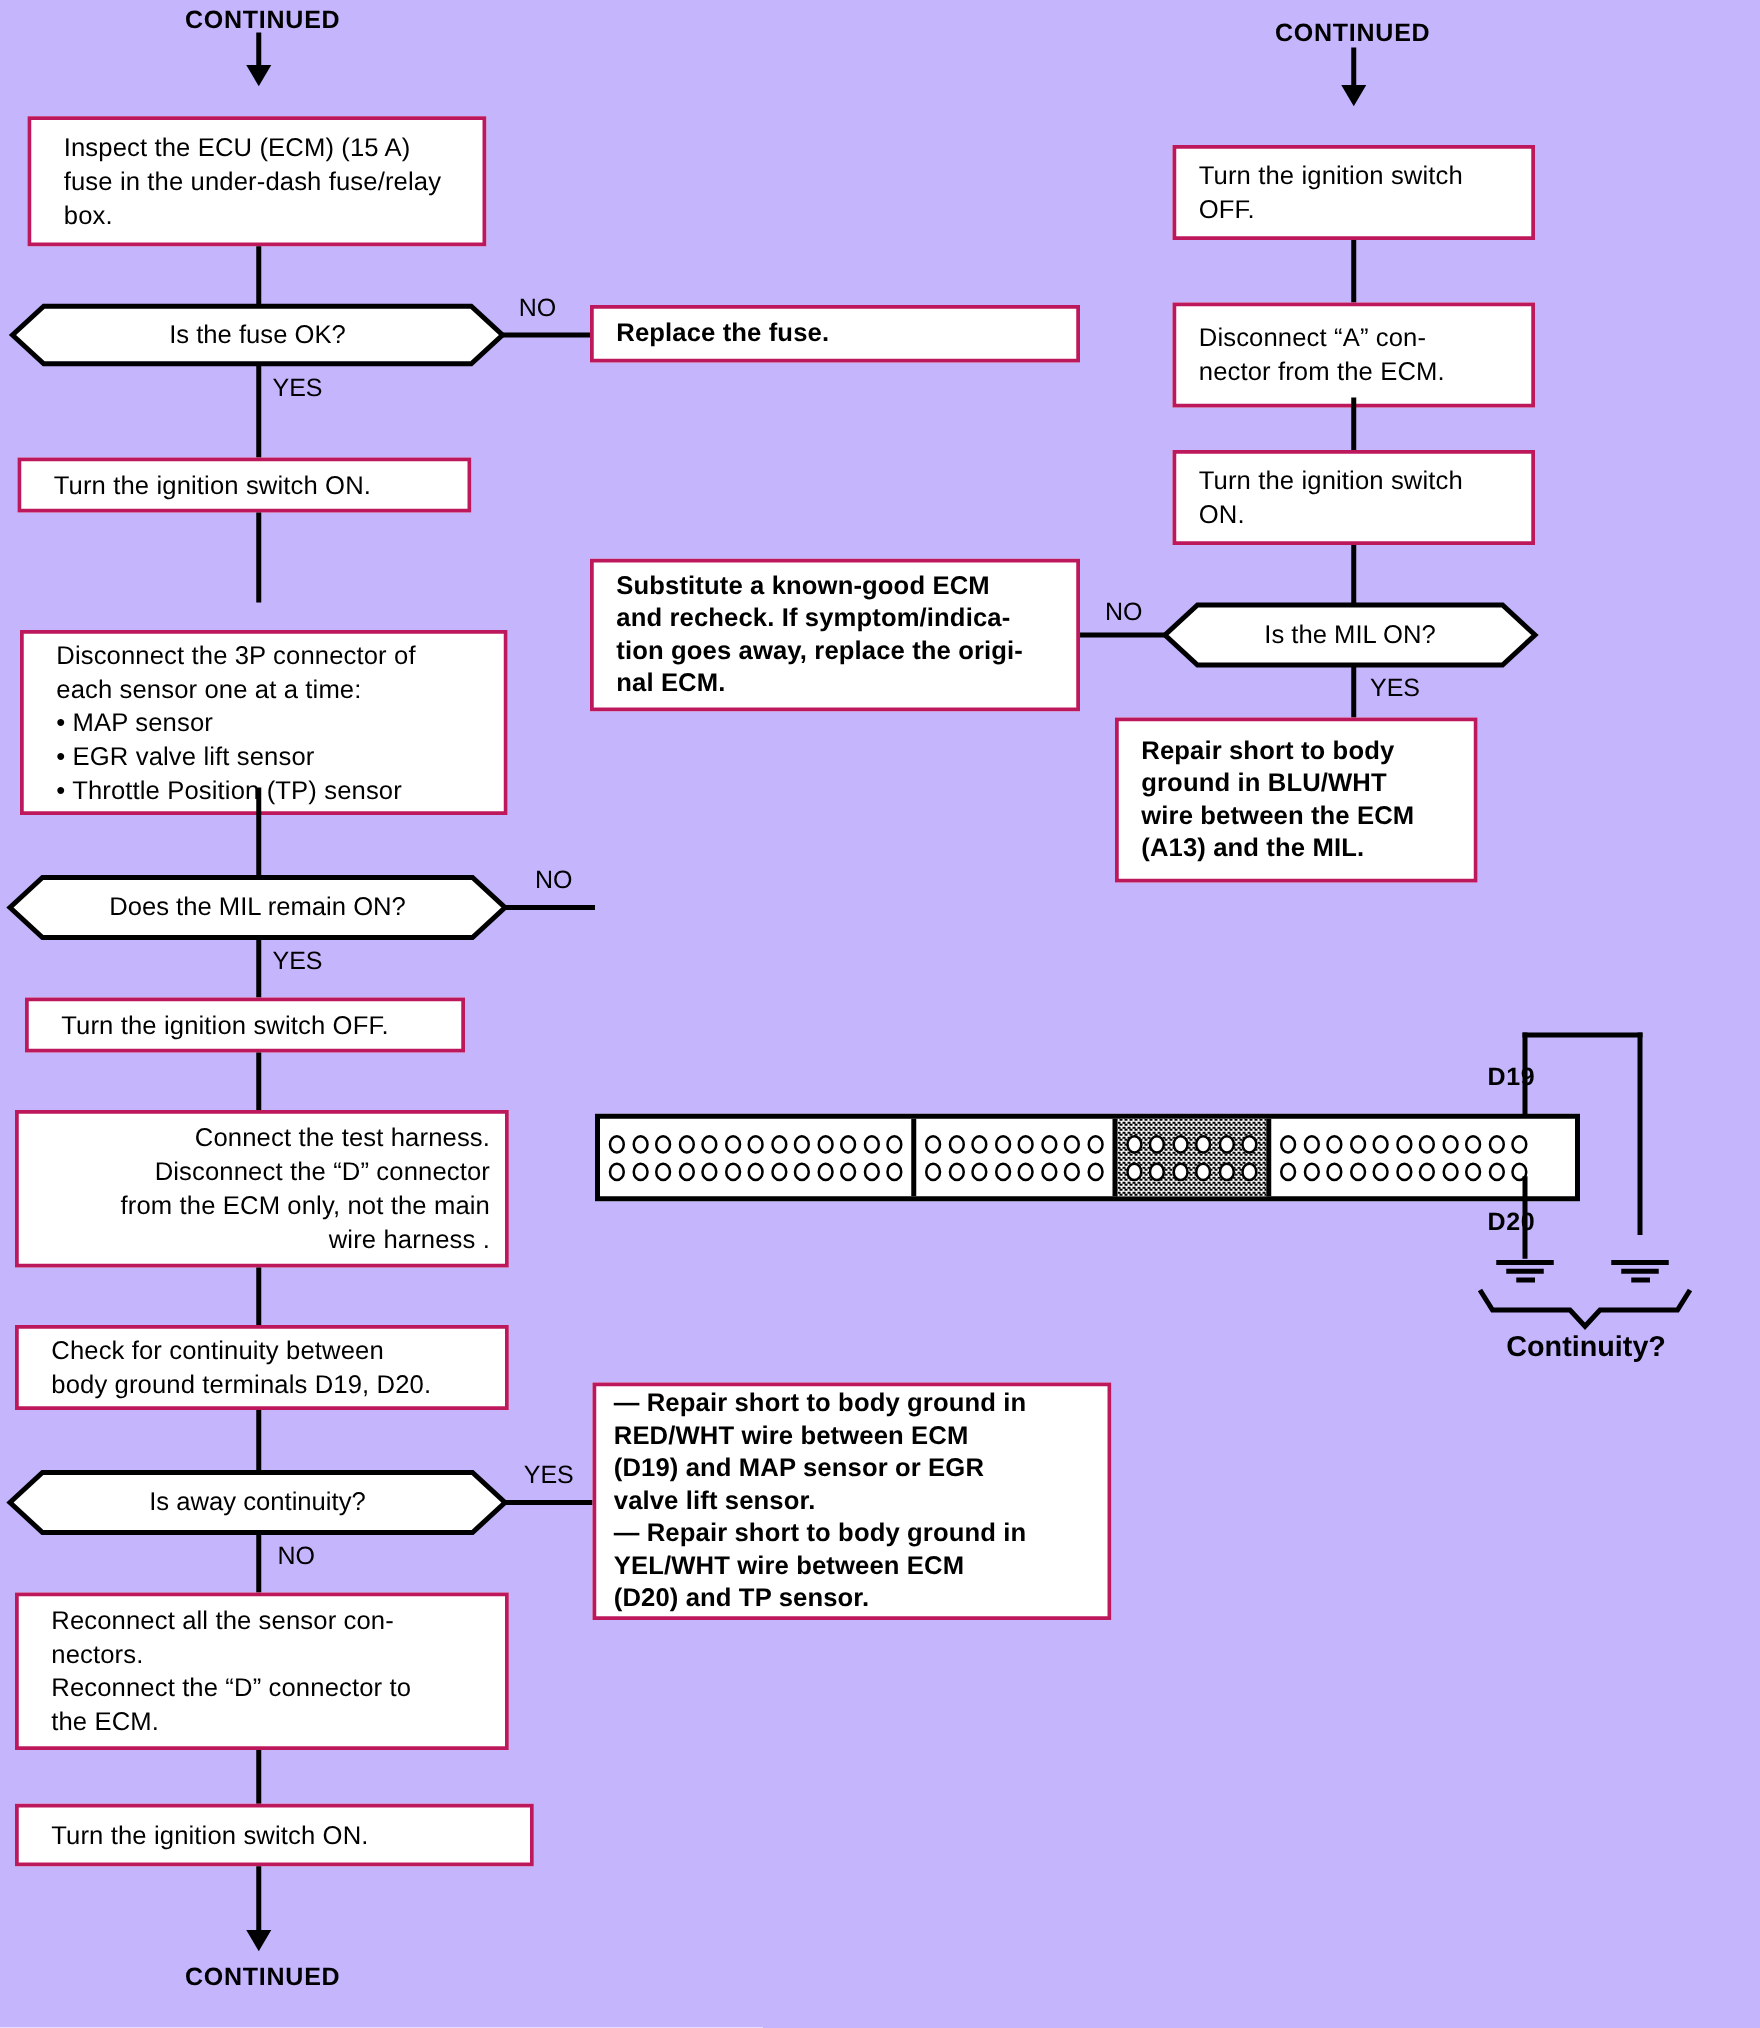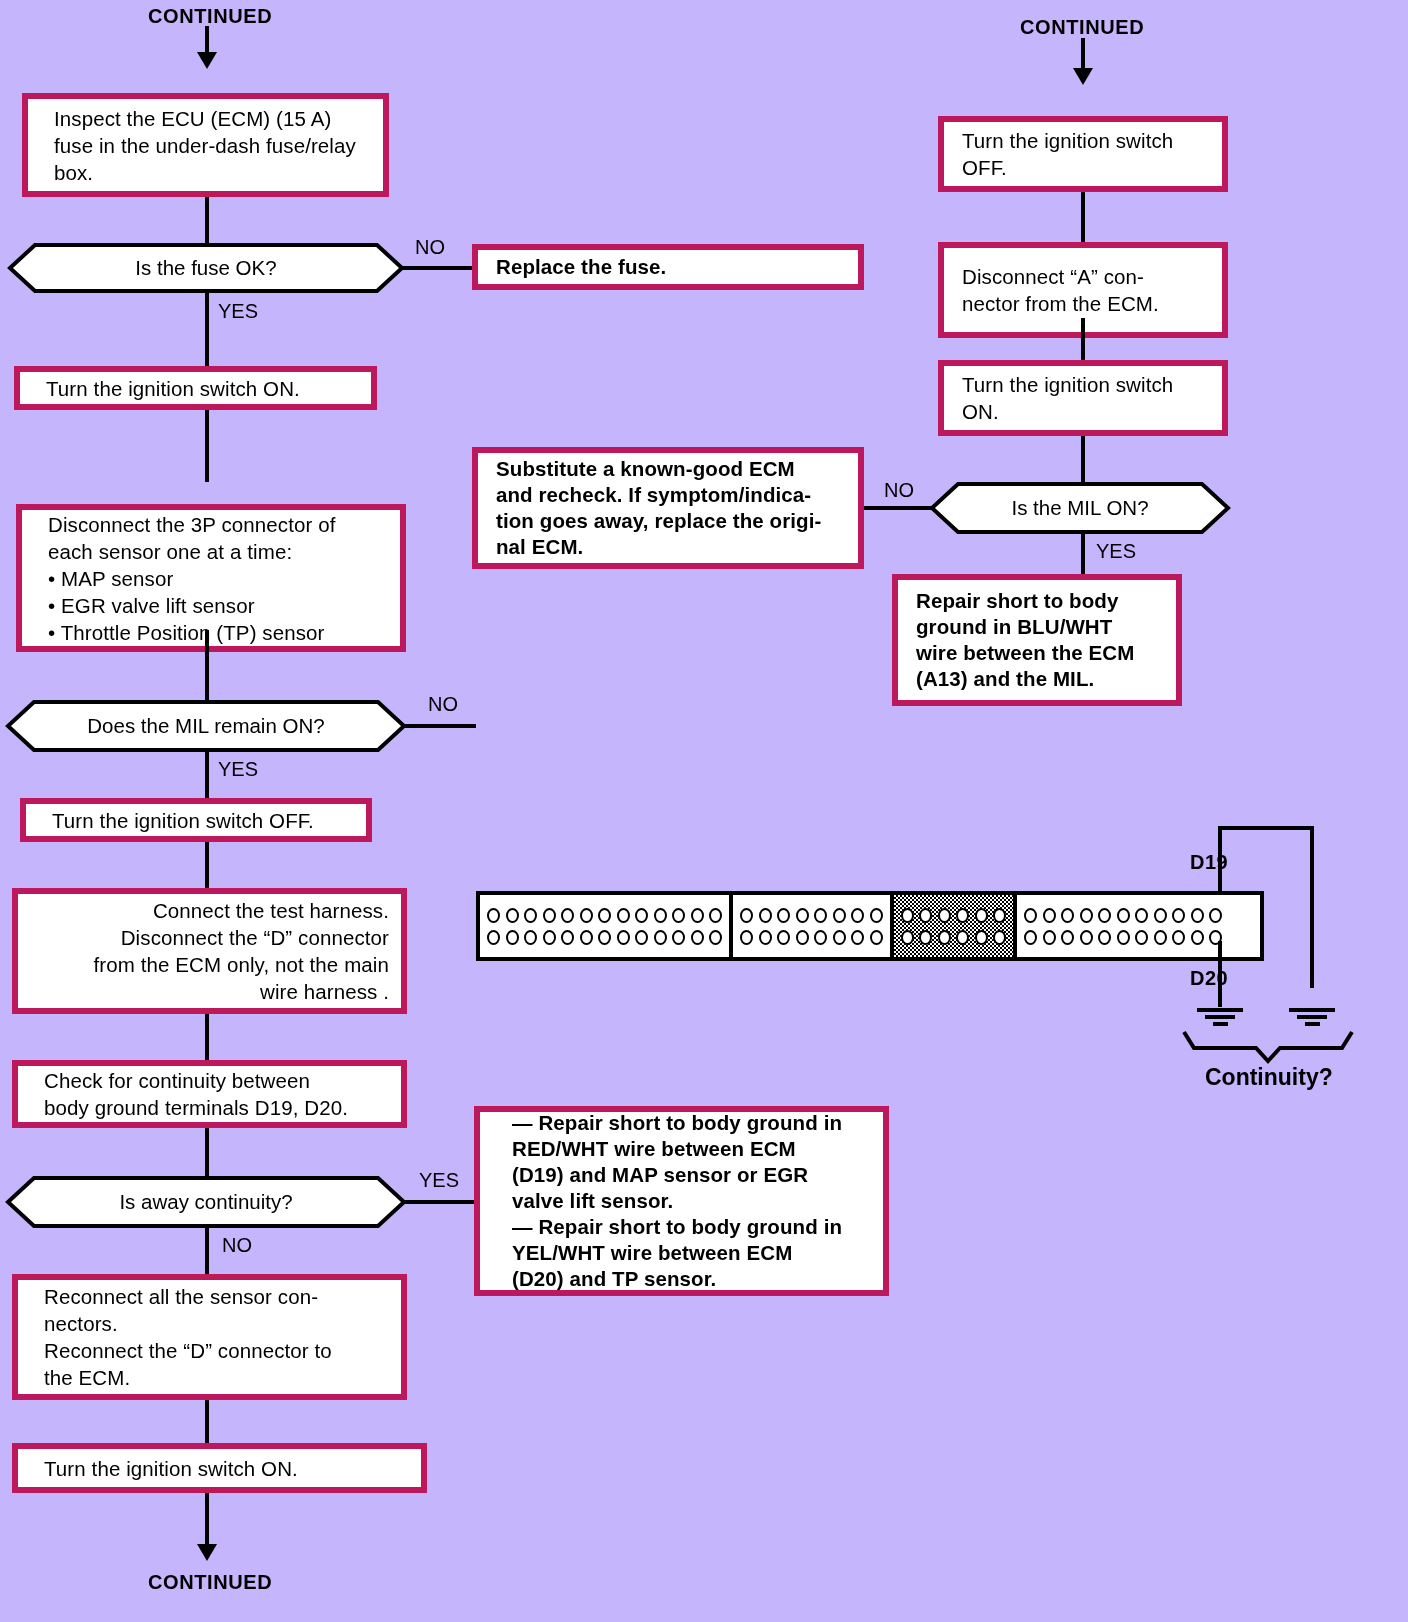--- a/index.html
+++ b/index.html
@@ -2,21 +2,21 @@
 <html><head>
 <meta charset="utf-8">
 <style>
   html,body{margin:0;padding:0;background:#fff;}
   body{font-family:"Liberation Sans",sans-serif;color:#000;}
   #page{position:relative;width:1408px;height:1622px;background:#c4b5fd;overflow:hidden;}
 
   .abs{position:absolute;box-sizing:border-box;}
 
   
-  .box{border:6px solid #be185d;background:#fff;display:flex;align-items:center;}
+  .box{border:3px solid #be185d;background:#fff;display:flex;align-items:center;}
   .box .txt{padding:0 12px 0 26px;width:100%;}
   .box.pad-sm .txt{padding:0 10px 0 18px;}
 
   
   .t{font-size:20.5px;line-height:27px;letter-spacing:.1px;white-space:pre-line;}
   .t.bold{font-weight:bold;line-height:26px;}
   .t.just{text-align:justify;text-align-last:left;}
 
   
   .dec{position:absolute;}
@@ -157,21 +157,21 @@
     <svg width="400" height="52" viewBox="0 0 400 52">
       <polygon points="28,2 372,2 398,26 372,50 28,50 2,26" fill="#fff" stroke="#000" stroke-width="4"></polygon>
     </svg>
     <div class="dlabel">Is away continuity?</div>
   </div>
 
   <div class="blab" style="left:419px;top:1169px;">YES</div>
   <div class="ln hline" style="left:402px;top:1200px;width:74px;"></div>
 
   <div class="abs box pad-sm" style="left:474px;top:1106px;width:415px;height:190px;">
-    <div class="t bold txt" style="padding-left:32px;">—  Repair short to body ground in
+    <div class="t bold txt" style="padding-left:14px;">—  Repair short to body ground in
       RED/WHT wire between ECM
       (D19) and MAP sensor or EGR
       valve lift sensor.
 —  Repair short to body ground in
       YEL/WHT wire between ECM
       (D20) and TP sensor.</div>
   </div>
 
   <div class="blab" style="left:222px;top:1234px;">NO</div>
   <div class="ln vline" style="left:205px;top:1226px;height:50px;"></div>
@@ -200,21 +200,21 @@
 nal ECM.</div>
   </div>
 
   <div class="abs box pad-sm" style="left:938px;top:116px;width:290px;height:76px;">
     <div class="t txt">Turn the ignition switch
 OFF.</div>
   </div>
 
   <div class="ln vline" style="left:1081px;top:192px;height:52px;"></div>
 
-  <div class="abs box pad-sm" style="left:938px;top:242px;width:290px;height:96px;">
+  <div class="abs box pad-sm" style="left:938px;top:242px;width:290px;height:84px;">
     <div class="t just txt">Disconnect  “A”  con-
 nector from the ECM.</div>
   </div>
 
   <div class="ln vline" style="left:1081px;top:318px;height:44px;"></div>
 
   <div class="abs box pad-sm" style="left:938px;top:360px;width:290px;height:76px;">
     <div class="t txt">Turn the ignition switch
 ON.</div>
   </div>

